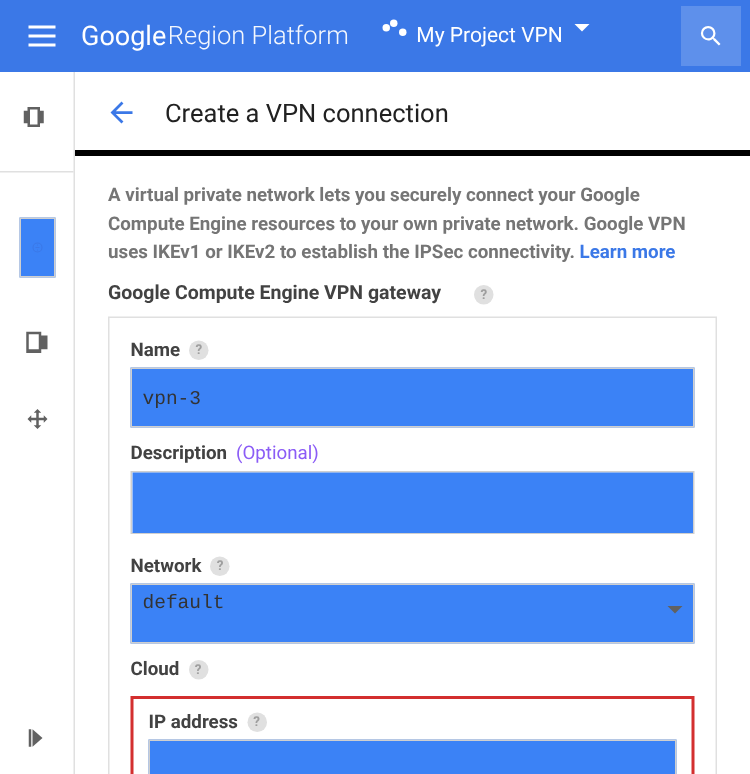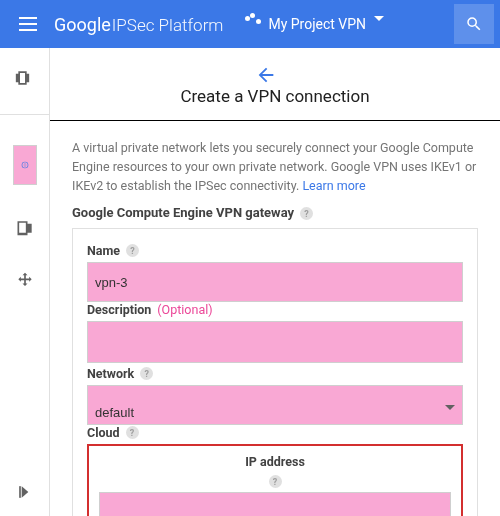--- a/index.html
+++ b/index.html
@@ -3,70 +3,70 @@
   <meta charset="utf-8">
   <style>
     * { margin: 0; padding: 0; box-sizing: border-box; }
     body { font-family: Roboto, "Helvetica Neue", Arial, sans-serif; font-size: 13px; color: #212121; background: #fff; width: 500px; height: 516px; overflow: hidden; }
     .topbar { height: 48px; background: #3b78e7; display: flex; align-items: center; color: #fff; padding: 0 8px; }
     .hamburger { width: 40px; height: 40px; display: flex; align-items: center; justify-content: center; cursor: pointer; }
     .hamburger span, .hamburger span::before, .hamburger span::after { display: block; width: 18px; height: 2px; background: #fff; position: relative; }
     .hamburger span::before, .hamburger span::after { content: ""; position: absolute; left: 0; }
     .hamburger span::before { top: -6px; }
     .hamburger span::after { top: 6px; }
-    .logo { display: flex; align-items: flex-end; margin-left: 6px; }
+    .logo { display: flex; align-items: center; margin-left: 6px; }
     .logo-g { font-size: 18px; font-weight: 400; letter-spacing: 0; }
     .logo-rest { font-size: 17px; font-weight: 300; margin-left: 1px; opacity: .95; }
     .proj { display: flex; align-items: flex-start; margin-left: 22px; font-size: 14px; cursor: pointer; }
     .proj-dots { display: inline-flex; margin-right: 7px; }
     .proj-dots i { width: 5px; height: 5px; background: #fff; border-radius: 50%; display: inline-block; }
     .proj-dots i:nth-child(1){ margin-right: -1px; }
     .proj-dots i:nth-child(2){ margin-left: 1px; margin-top: -3px;}
     .proj-dots i:nth-child(3){ margin-left: 1px; margin-top: 3px;}
     .proj-caret { margin-left: 8px; width: 0; height: 0; border-left: 5px solid transparent; border-right: 5px solid transparent; border-top: 5px solid #fff; }
     .spacer { flex: 1; }
     .search { width: 40px; height: 40px; background: rgba(255,255,255,.18); display: flex; align-items: center; justify-content: center; cursor: pointer; margin-right: -2px;}
     .below { display: flex; height: calc(516px - 48px); }
     .rail { width: 50px; border-right: 1px solid #e0e0e0; display: flex; flex-direction: column; align-items: center; padding-top: 18px; gap: 30px; position: relative; }
     .rail .ic { width: 24px; height: 24px; display: flex; align-items: center; justify-content: center; color: #616161; cursor: pointer; }
     .rail .ic svg { width: 20px; height: 20px; }
     .rail .ic.sel { color: #3b78e7; }
     .rail-bottom { position: absolute; bottom: 12px; left: 0; right: 0; display: flex; justify-content: center; }
     .rail hr.sep { width: 100%; border: none; border-top: 1px solid #e0e0e0; margin-top: -6px;}
     .main { flex: 1; overflow: auto; }
-    .header { display: flex; align-items: center; padding: 16px 20px 14px 20px; border-bottom: 1px solid #000000; flex-direction: column; }
+    .header { display: flex; align-items: flex-end; padding: 16px 20px 14px 20px; border-bottom: 4px solid #000000; }
     .back { color: #3b78e7; margin-right: 18px; cursor: pointer; display:flex; }
     .title { font-size: 17px; color: #212121; font-weight: 400; }
     .content { padding: 18px 22px; }
-    .desc { color: #757575; font-size: 12.5px; line-height: 1.5; margin-bottom: 6px; }
+    .desc { color: #757575; font-size: 12.5px; line-height: 1.5; margin-bottom: 6px; font-weight: bold; }
     .learn { color: #3b78e7; cursor: pointer; }
-    .section-label { font-size: 13px; font-weight: 700; color: #424242; margin: 10px 0 8px; display: flex; align-items: flex-end; gap: 6px; }
+    .section-label { font-size: 13px; font-weight: 700; color: #424242; margin: 10px 0 8px; display: flex; align-items: flex-end; gap: 22px; }
     .help { width: 13px; height: 13px; border-radius: 50%; background: #e0e0e0; color: #9e9e9e; font-size: 9px; display: inline-flex; align-items: center; justify-content: center; }
     .panel { border: 1px solid #e0e0e0; padding: 14px 14px 16px; }
-    .field { margin-bottom: 0; }
+    .field { margin-bottom: 10px; }
     .flabel { font-size: 12.5px; color: #424242; font-weight: 700; display: flex; align-items: center; gap: 6px; margin-bottom: 4px; }
-    .flabel .opt { font-weight: 400; color: #ec4899; }
-    .inp, .ta, .sel { width: 100%; border: 1px solid #cfcfcf; font-size: 13px; font-family: Liberation Sans, sans-serif; padding: 19px 7px; background: #f9a8d4; color: #333; }
+    .flabel .opt { font-weight: 400; color: #8b5cf6; }
+    .inp, .ta, .sel { width: 100%; border: 1px solid #cfcfcf; font-size: 13px; font-family: Liberation Mono, monospace; padding: 19px 7px; background: #3b82f6; color: #333; }
     .inp { height: 28px; }
     .ta { height: 42px; resize: none; }
-    .sel { height: 28px; display:flex; align-items:flex-start; justify-content:space-between; cursor:pointer; }
+    .sel { height: 28px; display:flex; align-items:flex-end; justify-content:space-between; cursor:pointer; }
     .sel .caret { width:0;height:0;border-left:5px solid transparent;border-right:5px solid transparent;border-top:5px solid #616161; }
     .highlight { border: 2px solid #d32f2f; padding: 8px 10px 12px; margin-top: 4px; }
-    .highlight .flabel { margin-top: 0; flex-direction: column; }
+    .highlight .flabel { margin-top: 0; }
   </style>
 </head>
 <body>
 
 <div class="topbar">
   <div class="hamburger">
       <span></span>
     </div>
   <div class="logo">
     <span class="logo-g">Google</span>
-    <span class="logo-rest"> IPSec Platform</span>
+    <span class="logo-rest"> Region Platform</span>
   </div>
   <div class="proj">
     <span class="proj-dots">
         <i></i>
         <i></i>
         <i></i>
       </span>
     <span>My Project VPN</span>
     <span class="proj-caret"></span>
   </div>

